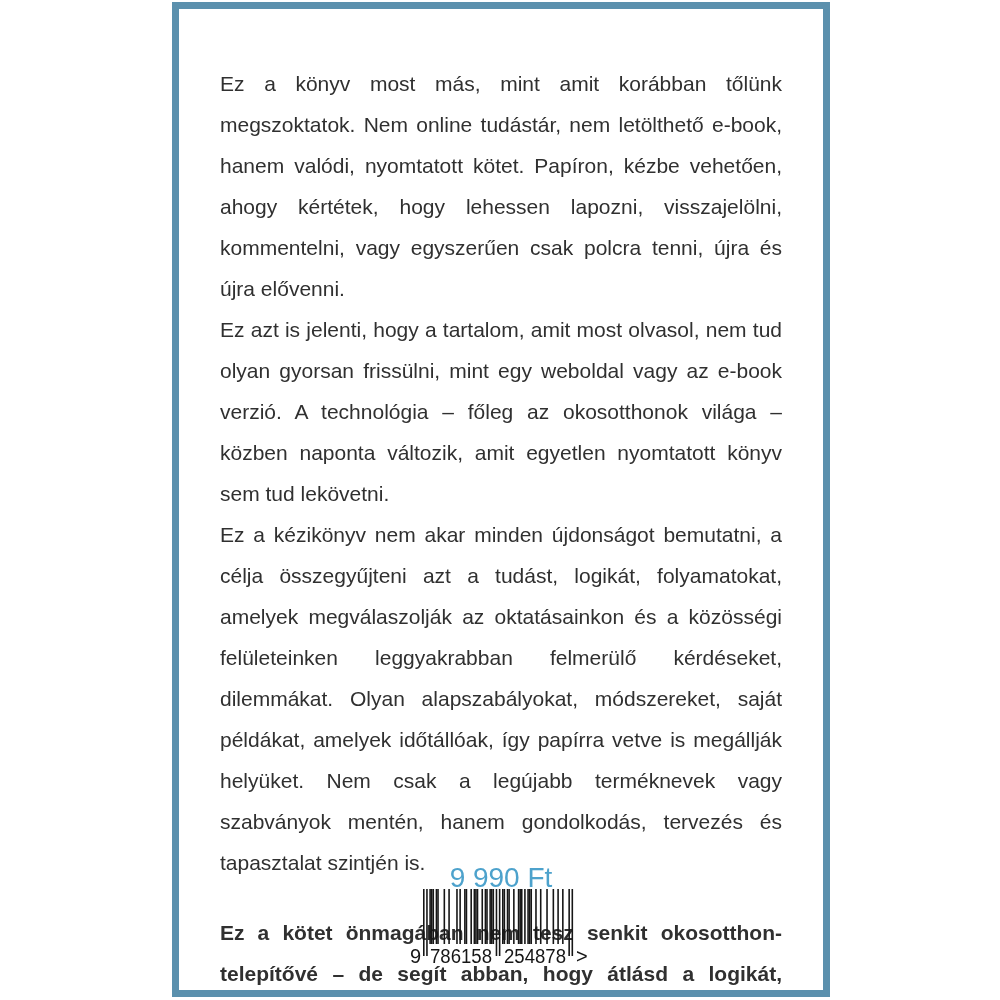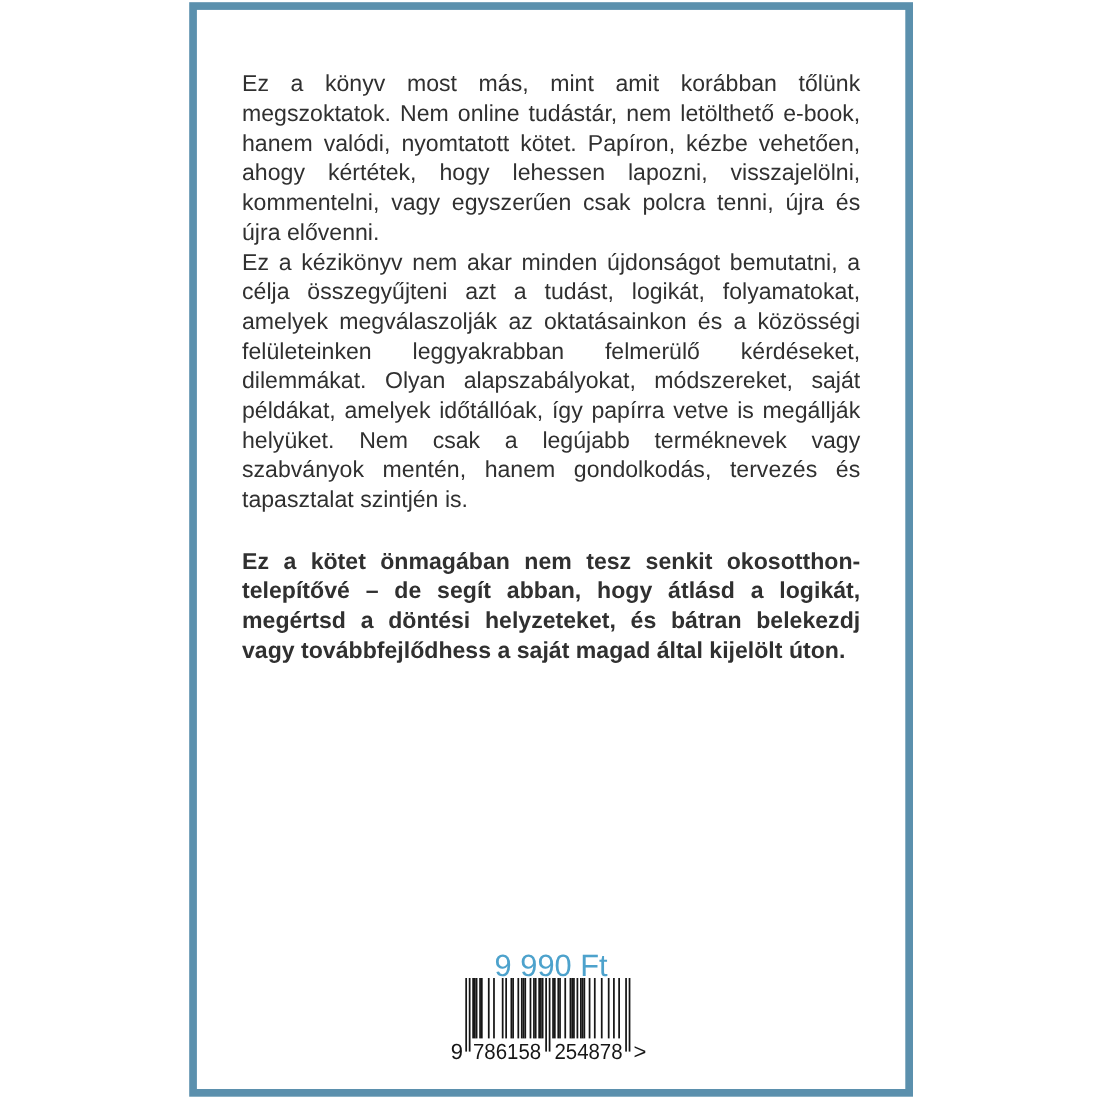--- a/index.html
+++ b/index.html
@@ -28,21 +28,21 @@
   }
   .cover-title {
     font-size: 22px;
     font-weight: 700;
     color: var(--title-color);
     margin: 0 0 30px 0;
     letter-spacing: 0.2px;
   }
   .body-text p {
     font-size: 21px;
-    line-height: 27px;
+    line-height: 41px;
     color: var(--text-color);
     text-align: justify;
     margin: 0;
   }
   .body-text p.gap-before {
     margin-top: 29px;
     font-weight: bold;
   }
   .price {
     position: absolute;
@@ -63,20 +63,21 @@
     fill: var(--barcode-color);
   }
 </style>
 </head>
 <body>
 
 <div class="cover">
   <div class="content">
     <div class="body-text">
       <p>Ez a könyv most más, mint amit korábban tőlünk megszoktatok. Nem online tudástár, nem letölthető e-book, hanem valódi, nyomtatott kötet. Papíron, kézbe vehetően, ahogy kértétek, hogy lehessen lapozni, visszajelölni, kommentelni, vagy egyszerűen csak polcra tenni, újra és újra elővenni.</p>
+      <p>Ez azt is jelenti, hogy a tartalom, amit most olvasol, nem tud olyan gyorsan frissülni, mint egy weboldal vagy az e-book verzió. A technológia – főleg az okosotthonok világa – közben naponta változik, amit egyetlen nyomtatott könyv sem tud lekövetni.</p>
       <p>Ez a kézikönyv nem akar minden újdonságot bemutatni, a célja összegyűjteni azt a tudást, logikát, folyamatokat, amelyek megválaszolják az oktatásainkon és a közösségi felületeinken leggyakrabban felmerülő kérdéseket, dilemmákat. Olyan alapszabályokat, módszereket, saját példákat, amelyek időtállóak, így papírra vetve is megállják helyüket. Nem csak a legújabb terméknevek vagy szabványok mentén, hanem gondolkodás, tervezés és tapasztalat szintjén is.</p>
       <p class="gap-before">Ez a kötet önmagában nem tesz senkit okosotthon-telepítővé – de segít abban, hogy átlásd a logikát, megértsd a döntési helyzeteket, és bátran belekezdj vagy továbbfejlődhess a saját magad által kijelölt úton.</p>
     </div>
   </div>
 
   <div class="price">9 990 Ft</div>
 
   <div class="barcode-wrap">
     <svg width="184" height="80" viewBox="0 0 184 80">
       <g id="barcode-bars">

